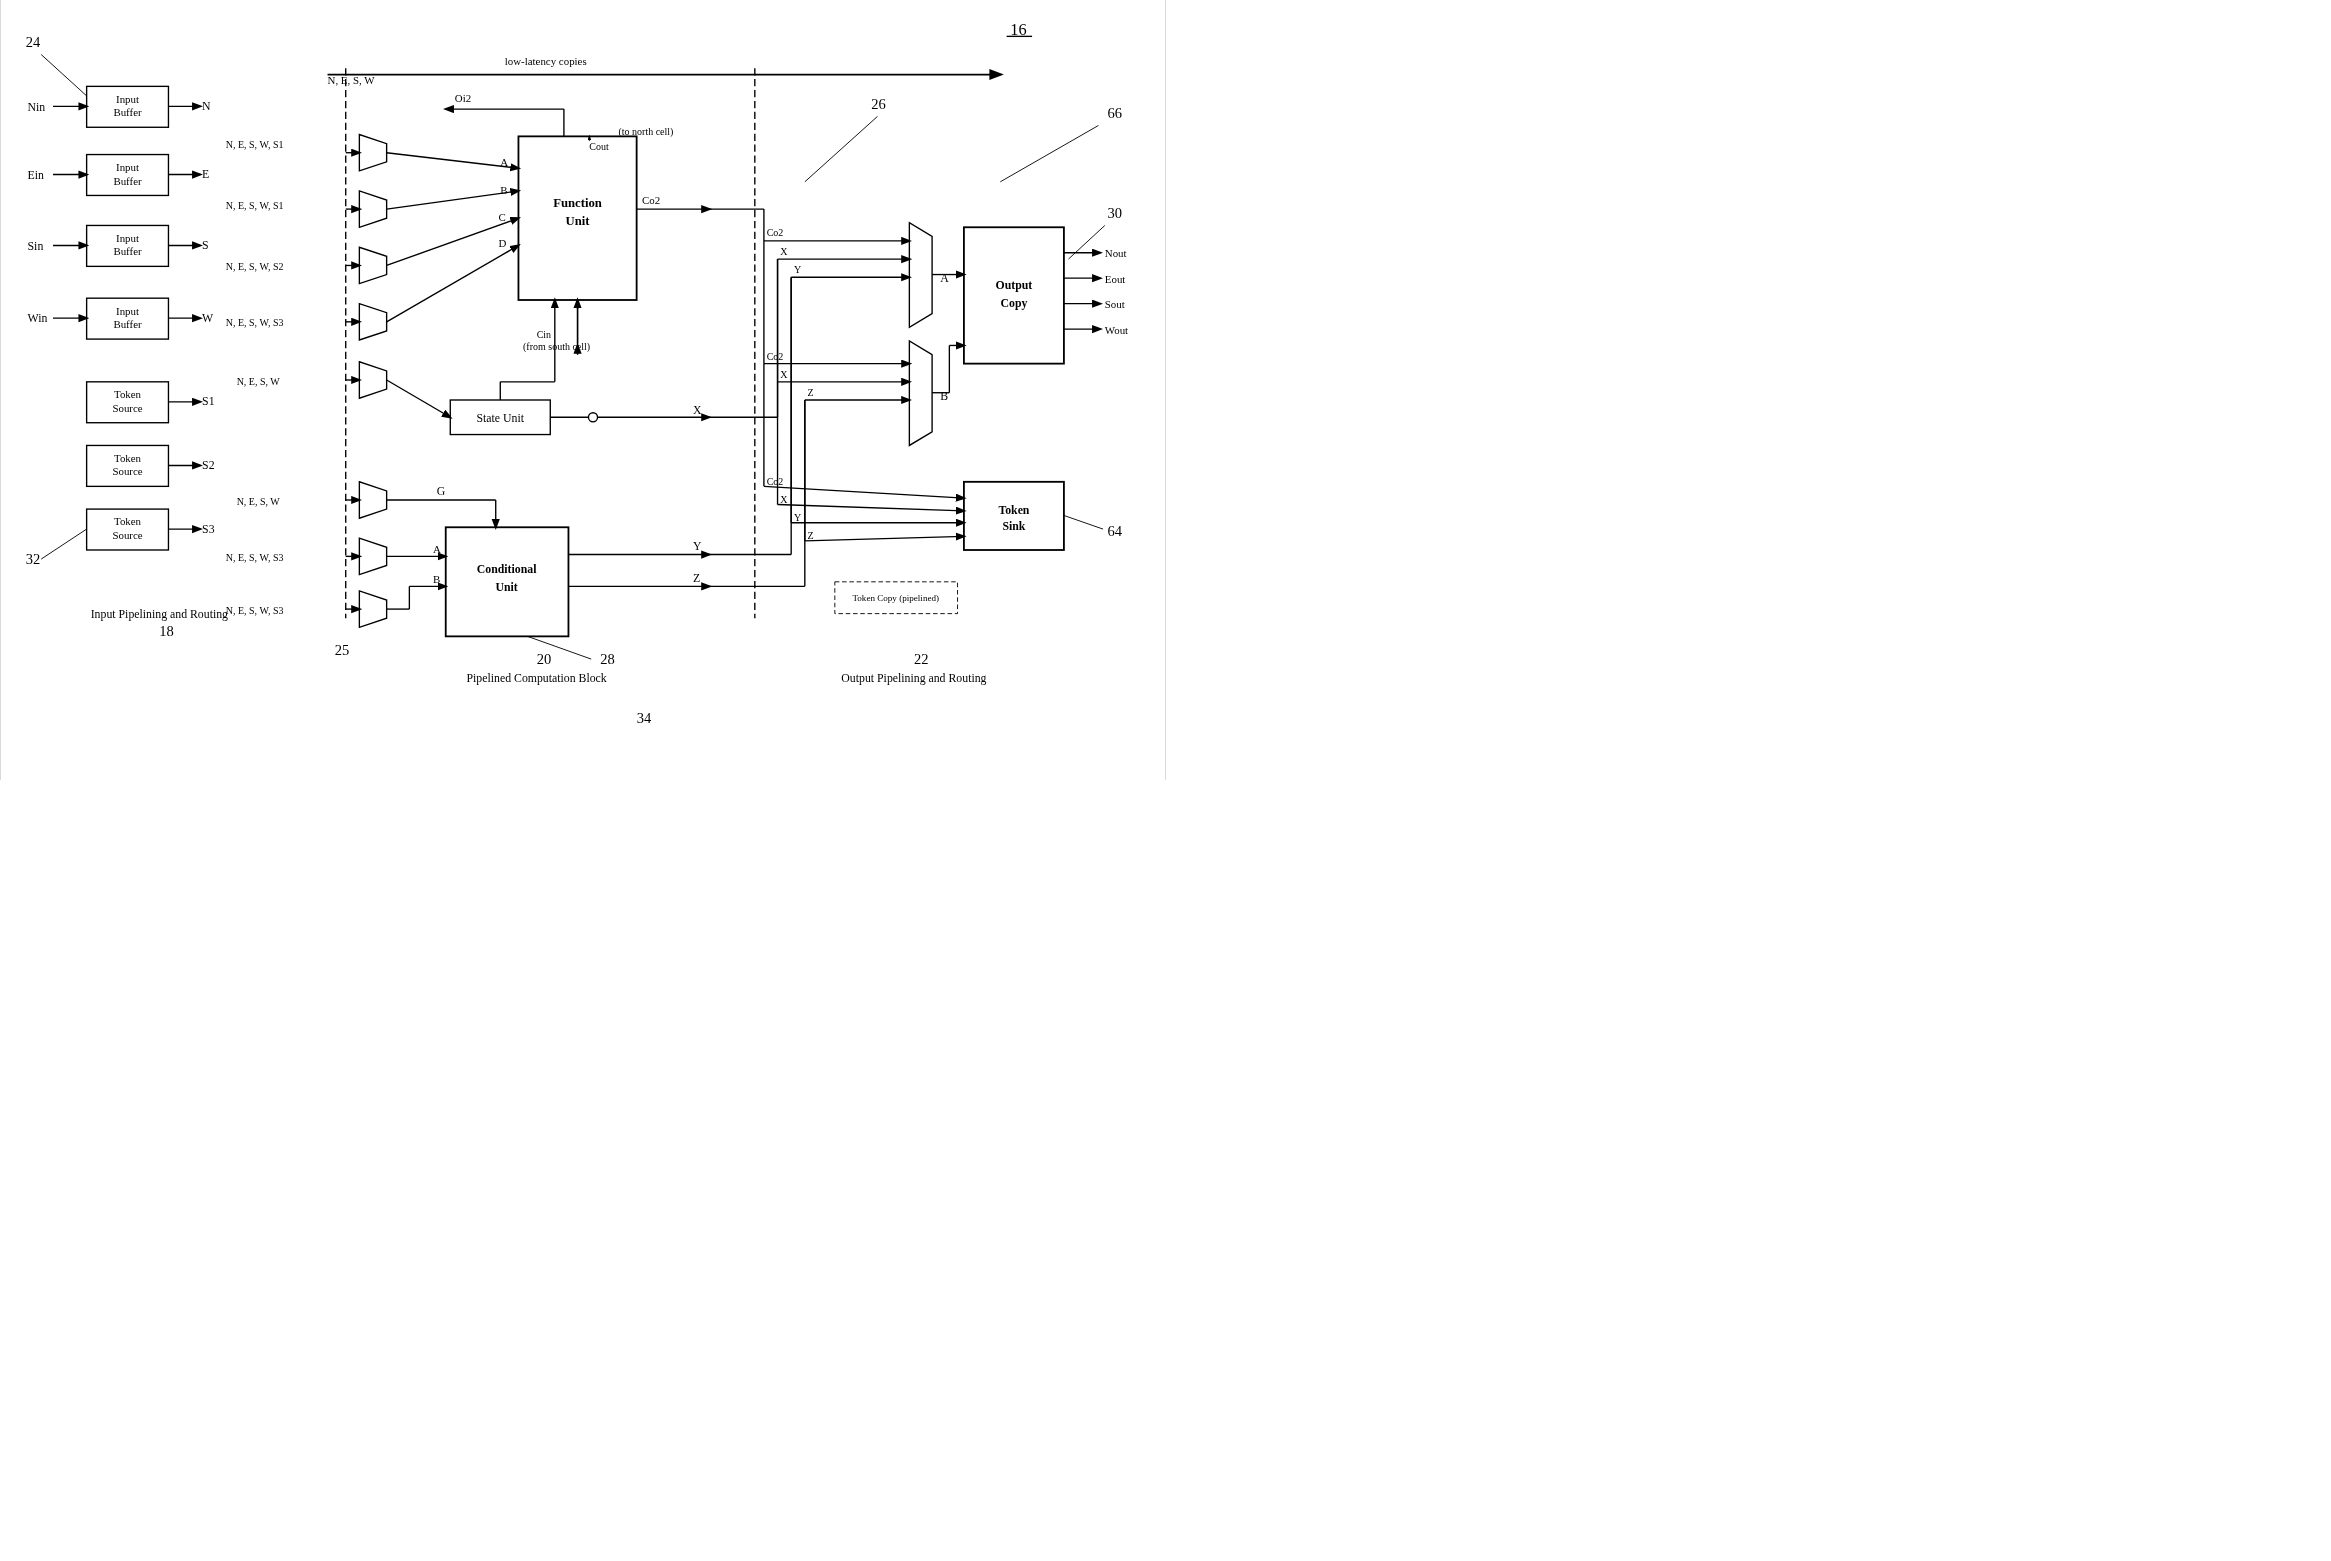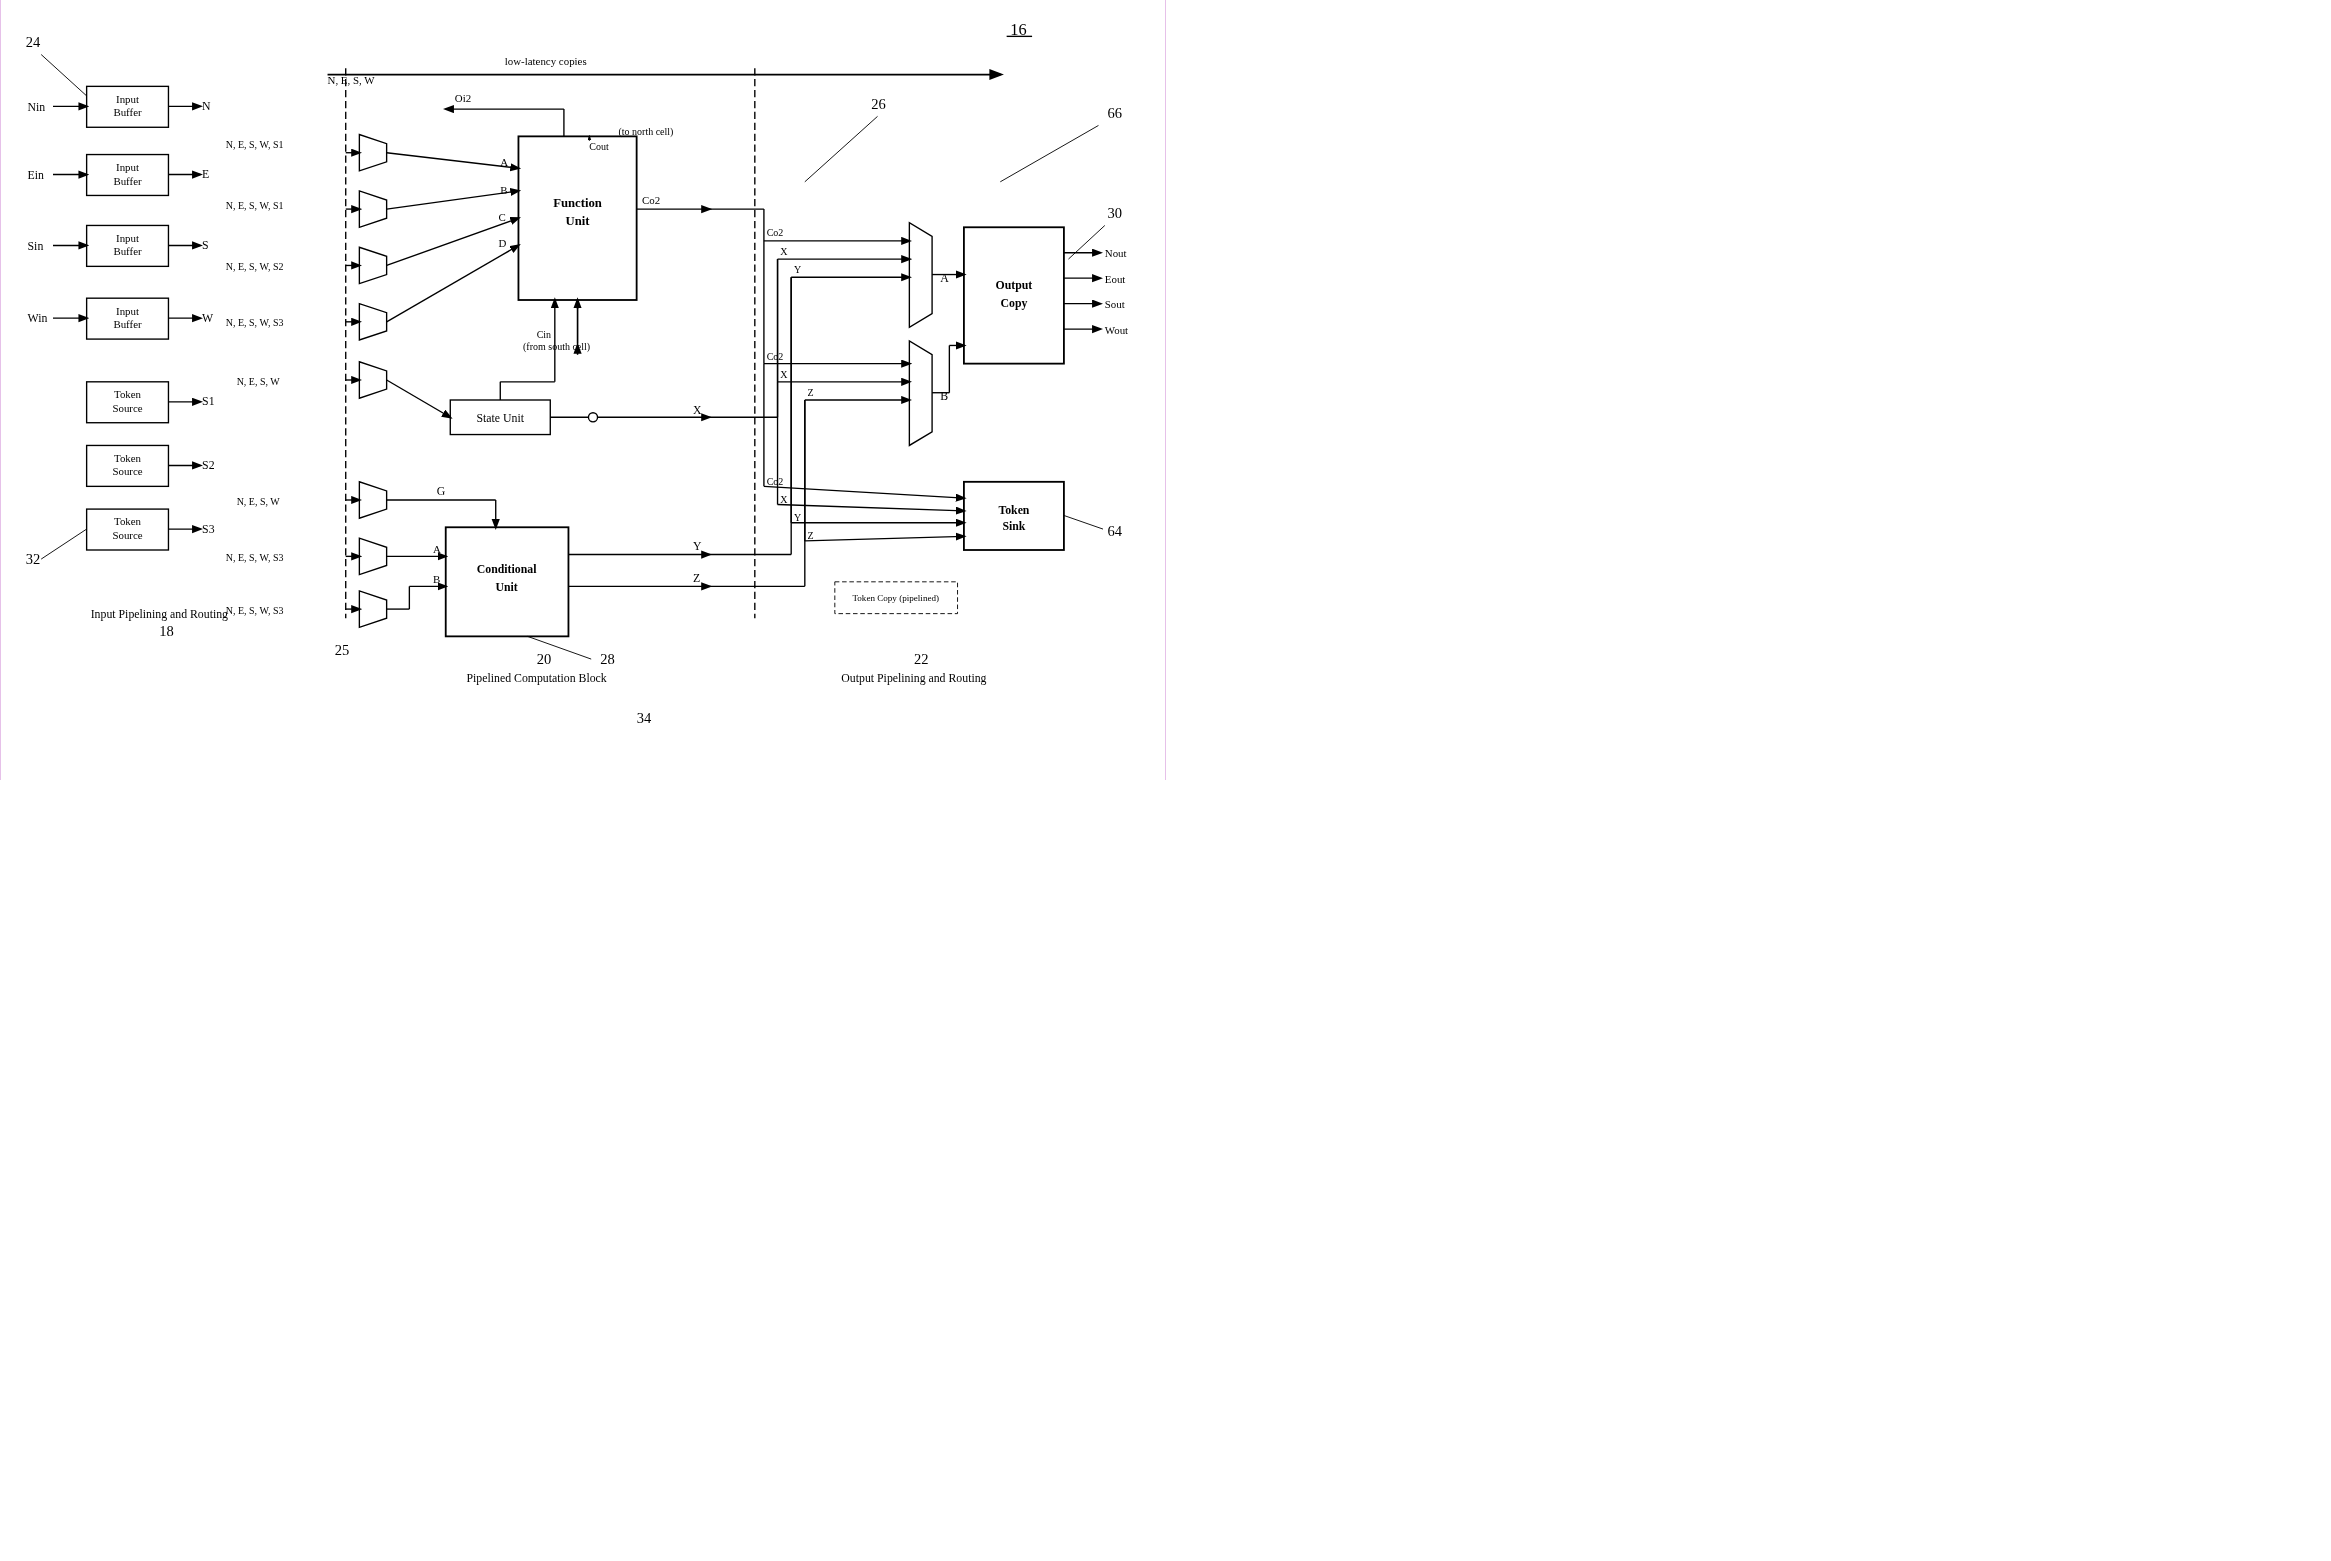--- a/index.html
+++ b/index.html
@@ -9,21 +9,21 @@
       font-size: 11.8px;
       width: 1166px;
       height: 780px;
       position: relative;
       overflow: hidden;
     }
     .diagram-container {
       position: relative;
       width: 1166px;
       height: 780px;
-      background: #a21caf;
+      background: #737373;
     }
     
     .diagram-svg {
       position: absolute;
       top: 0; left: 0;
       width: 100%; height: 100%;
     }
     text {
       font-family: 'Times New Roman', Times, serif;
     }

